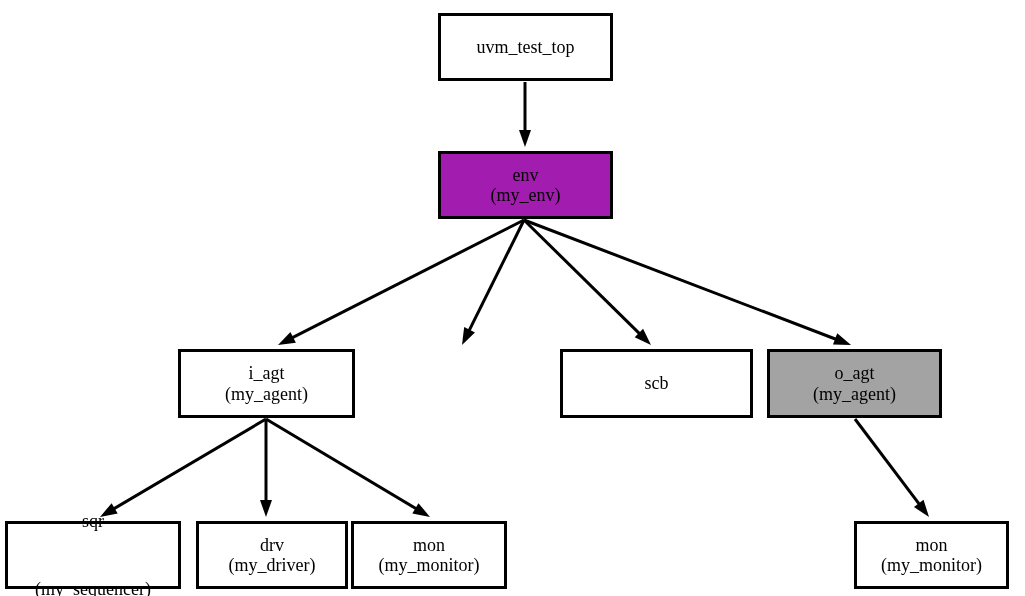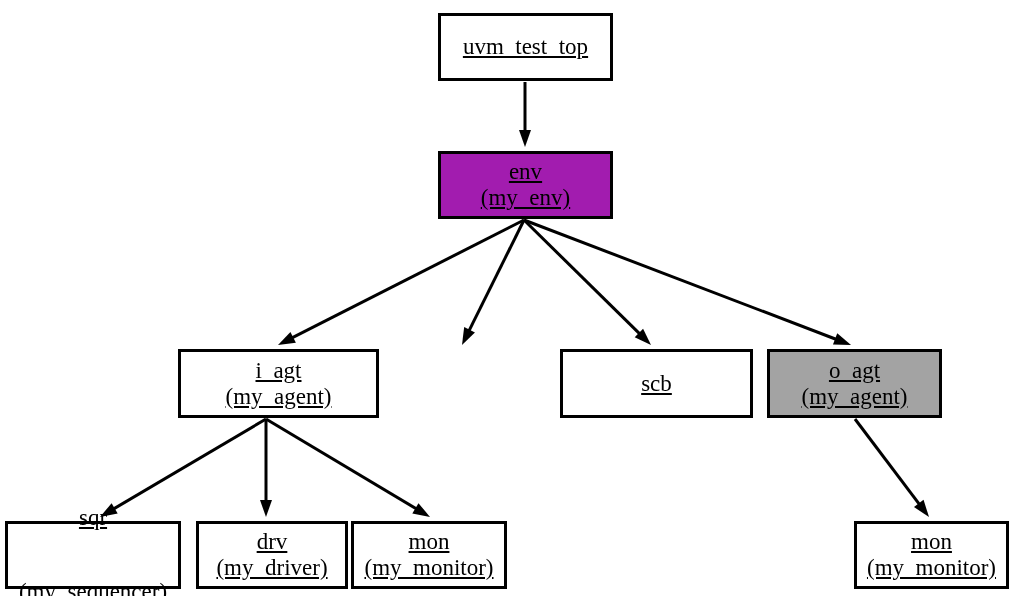--- a/index.html
+++ b/index.html
@@ -27,23 +27,22 @@
     position: absolute;
     box-sizing: border-box;
     border: 3px solid #000000;
     background: #ffffff;
     display: flex;
     flex-direction: column;
     align-items: center;
     justify-content: center;
     line-height: 1.12;
     color: #000000;
-    font-size: 23px;
+    font-size: 18px;
     z-index: 2;
-    text-decoration: underline;
   }
   .node .inst {
     white-space: nowrap;
   }
   .node .cls {
     white-space: nowrap;
   }
 </style>
 </head>
 <body>
@@ -87,21 +86,21 @@
         <polygon points="929,517 913.9675064587086,507.0489127261874 923.5440028858802,499.81768073015996" fill="#000000"></polygon>
       </g>
     </svg>
 <div class="node" style="left: 438px; top: 13px; width: 175px; height: 68px; border-color: rgb(0, 0, 0); background: rgb(255, 255, 255);">
       <div class="inst">uvm_test_top</div>
     </div>
     <div class="node" style="left: 438px; top: 151px; width: 175px; height: 68px; border-color: rgb(0, 0, 0); background: #a21caf;">
       <div class="inst">env</div>
       <div class="cls">(my_env)</div>
     </div>
-    <div class="node" style="left: 178px; top: 349px; width: 201px; height: 69px; border-color: rgb(0, 0, 0); background: rgb(255, 255, 255);">
+    <div class="node" style="left: 178px; top: 349px; width: 177px; height: 69px; border-color: rgb(0, 0, 0); background: rgb(255, 255, 255);">
       <div class="inst">i_agt</div>
       <div class="cls">(my_agent)</div>
     </div>
     <div class="node" style="left: 560px; top: 349px; width: 193px; height: 69px; border-color: rgb(0, 0, 0); background: rgb(255, 255, 255); gap: 24px;">
       <div class="inst">scb</div>
     </div>
     <div class="node" style="left: 767px; top: 349px; width: 175px; height: 69px; border-color: rgb(0, 0, 0); background: #a3a3a3;">
       <div class="inst">o_agt</div>
       <div class="cls">(my_agent)</div>
     </div>

